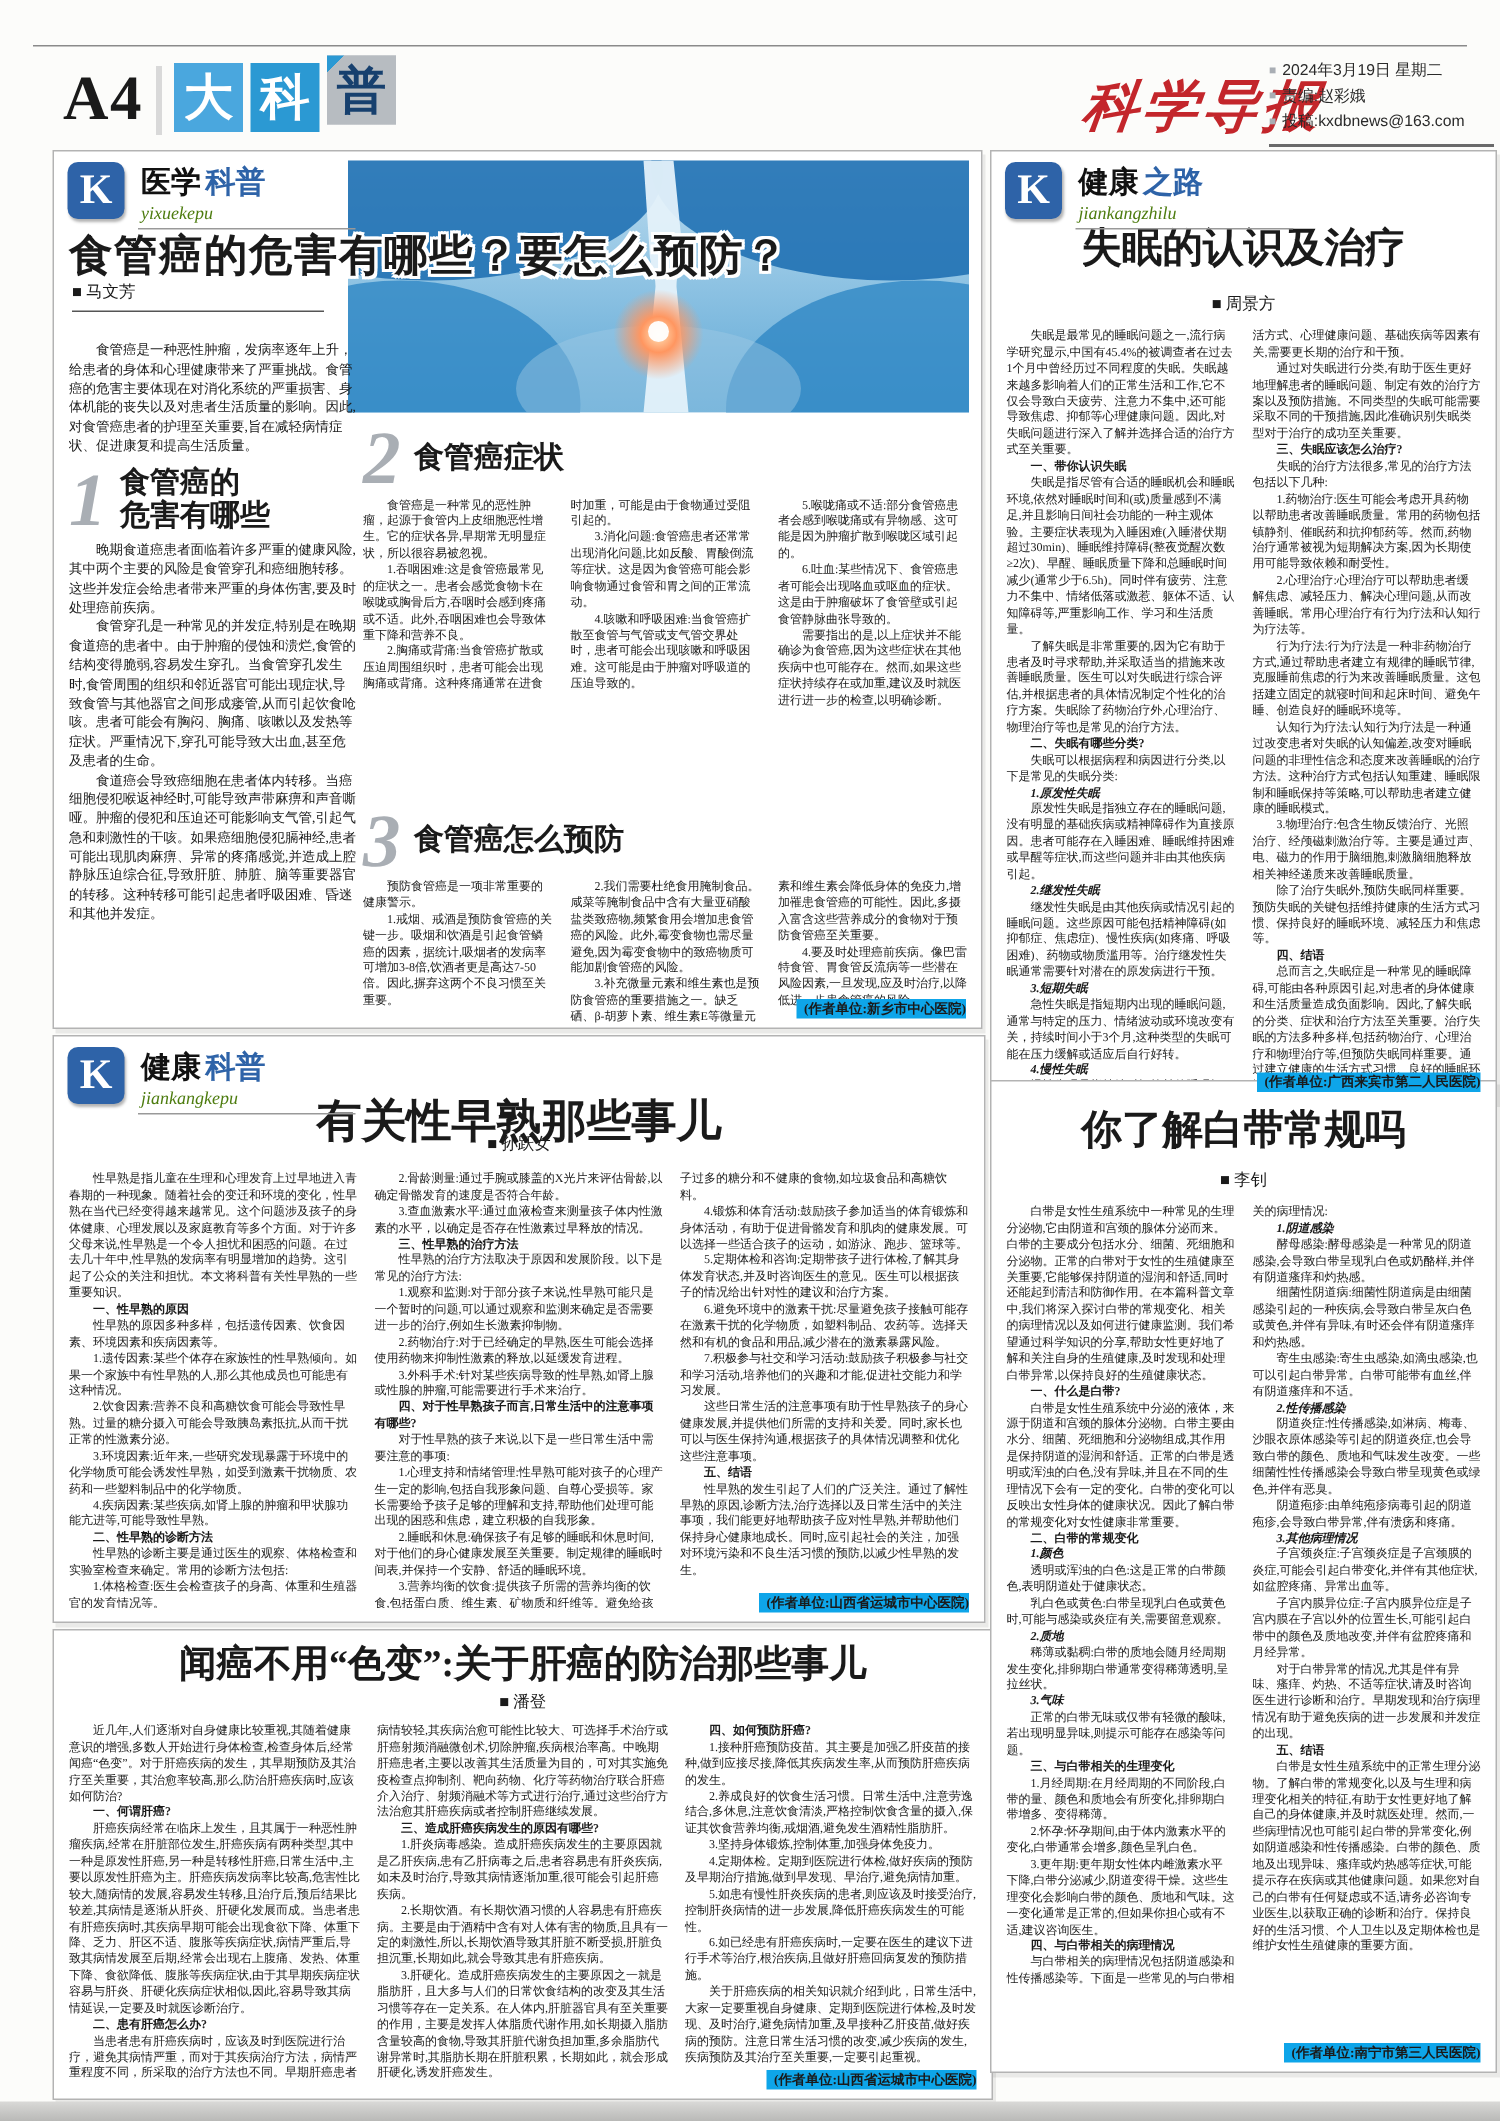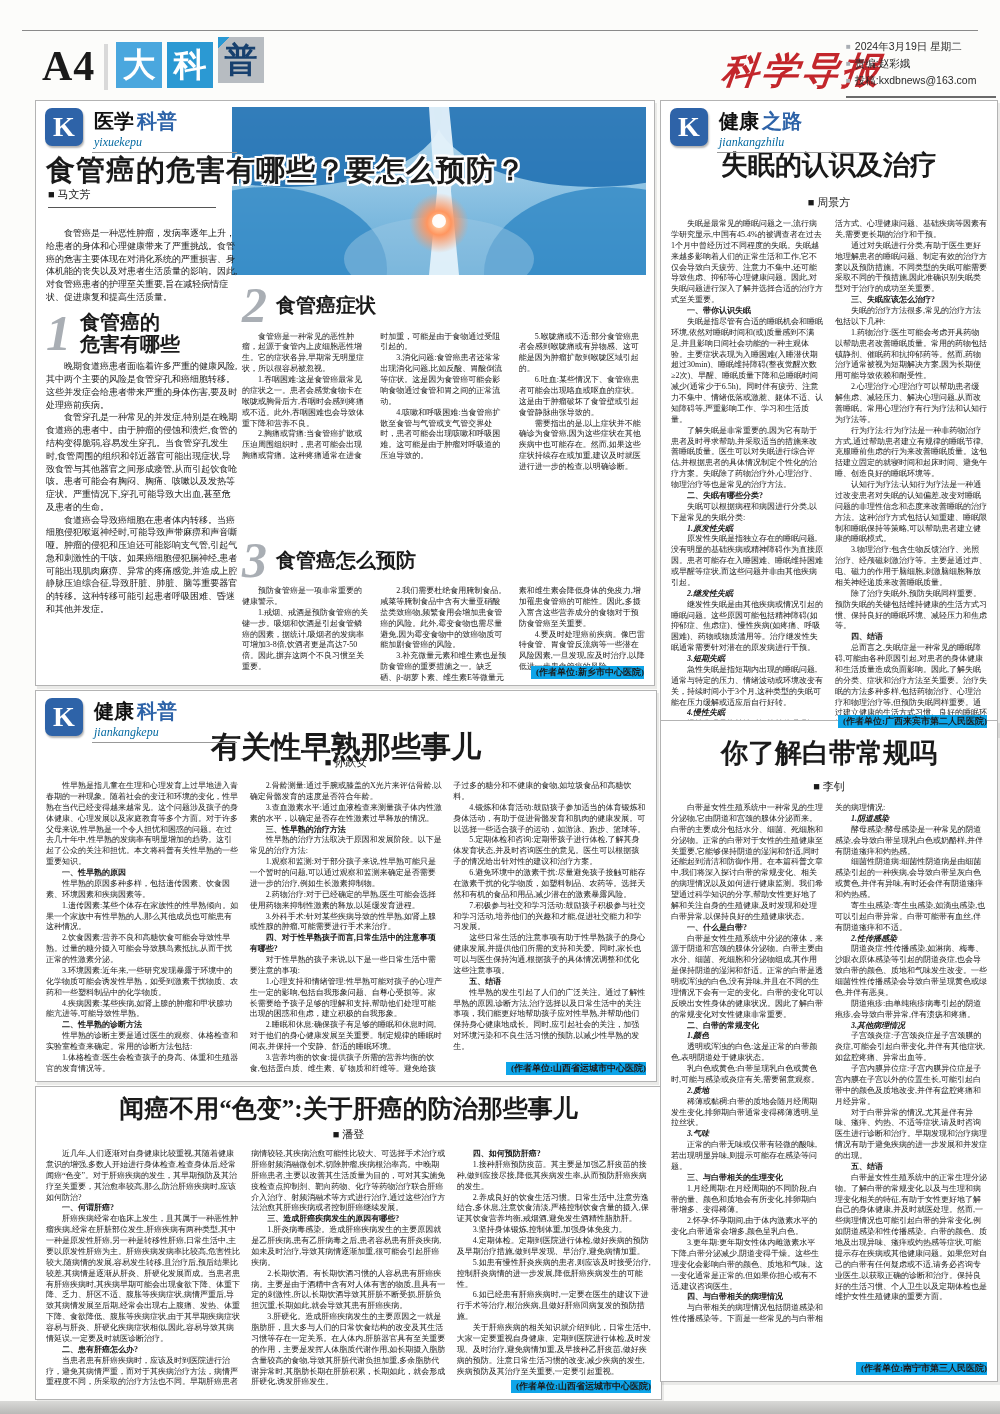--- a/index.html
+++ b/index.html
@@ -23,21 +23,21 @@
   .sq{color:#a9aeb4;font-size:8px;line-height:1;}
   .box{position:absolute;background:#fff;border:1px solid #b3b3b3;box-shadow:2px 3px 0 rgba(0,0,0,.07);}
   
   .khead{position:absolute;top:7px;left:9px;display:flex;align-items:flex-start;z-index:5;}
   .kbadge{width:38px;height:38px;background:#2e63a8;color:#fff;border-radius:7px;display:flex;
           align-items:center;justify-content:center;font-size:28px;font-weight:bold;
           box-shadow:1px 2px 2px rgba(0,0,0,.3);flex:0 0 auto;}
   .klabels{margin-left:9px;border-bottom:1px solid #999;padding:0 60px 2px 2px;}
   .kt1{font-size:20px;font-weight:bold;color:#111;}
   .kt2{font-size:20px;font-weight:bold;color:#2e63a8;margin-left:3px;}
-  .pinyin{font-size:12px;font-style:italic;color:#0369a1;}
+  .pinyin{font-size:12px;font-style:italic;color:#4d7c0f;}
   
   .para{margin:0;text-indent:2em;}
   .para.h{font-weight:bold;}
   .para.b{font-weight:bold;font-style:italic;}
   .credit{position:absolute;right:10px;bottom:6px;font-size:9px;font-weight:bold;background:#0ea5e9;
           padding-left:5px;z-index:4;}
   .byline{font-size:11px;color:#1a1a1a;}
   .ctitle{position:absolute;left:0;right:0;text-align:center;font-weight:bold;margin:0;white-space:nowrap;}
   .cby{position:absolute;left:0;right:0;text-align:center;}
   

